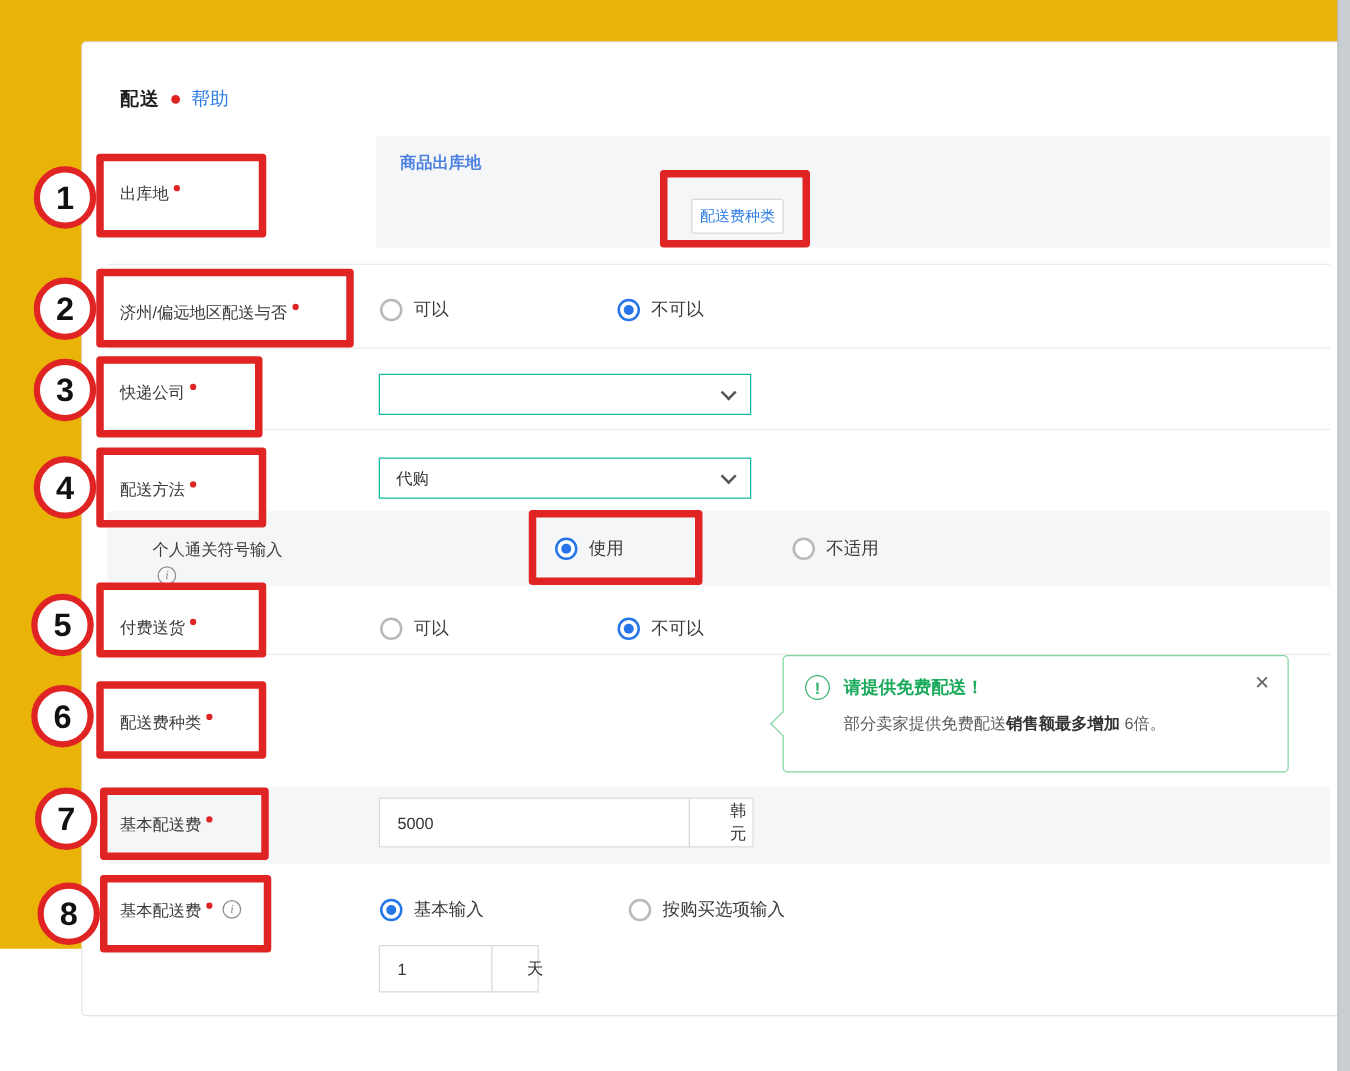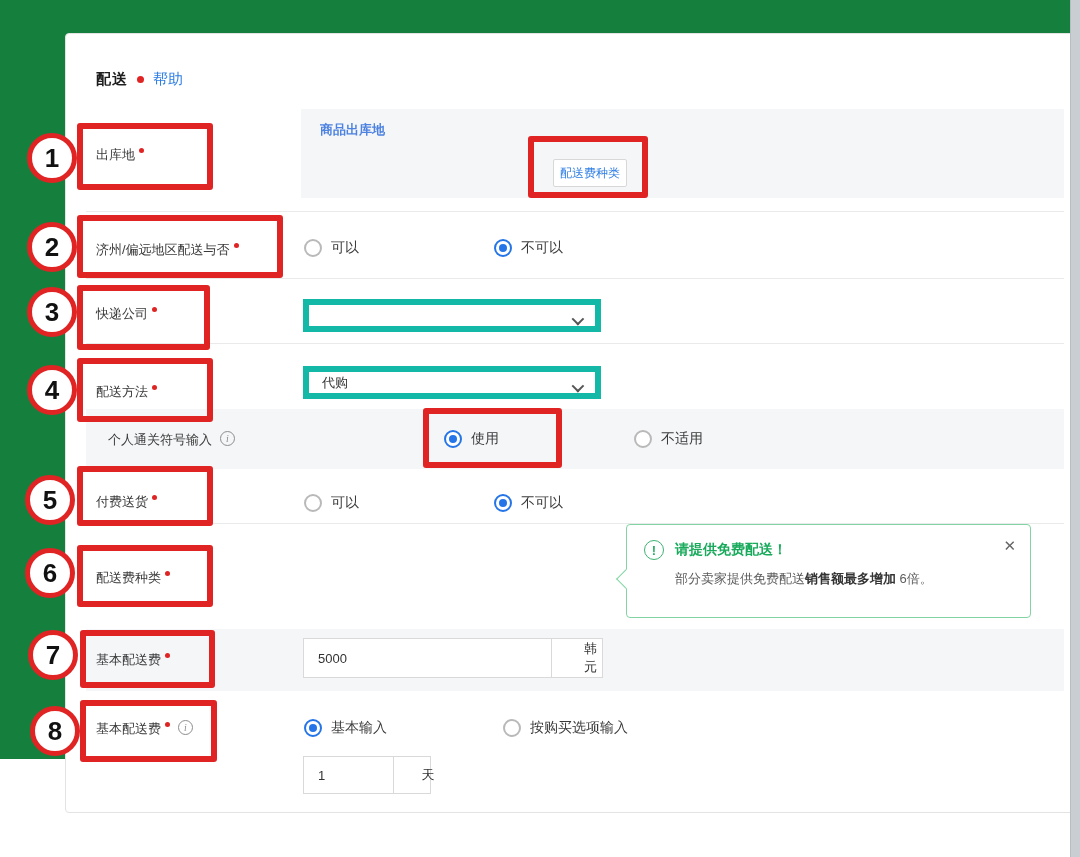--- a/index.html
+++ b/index.html
@@ -1,18 +1,18 @@
 <!DOCTYPE html>
 <html><head>
 <meta charset="utf-8">
 <style>
   * { margin:0; padding:0; box-sizing:border-box; }
   html,body { width:1080px; height:857px; overflow:hidden; background:#fff;
               font-family:"Liberation Sans","DejaVu Sans",sans-serif; color:#333; }
-  .stage { position:relative; width:1080px; height:759px; background:#15803d; }
+  .stage { position:relative; width:1080px; height:759px; background:#eab308; }
 
   
   .card { position:absolute; left:65px; top:33px; width:1010px; height:780px;
           background:#fff; border:1px solid #e3e3e3; border-radius:4px; }
 
   
   .hdr { position:absolute; left:30px; top:36px; display:flex; align-items:center; gap:9px; }
   .hdr-title { font-size:15px; font-weight:bold; color:#1f1f1f; letter-spacing:1px; }
   .hdr-dot { width:7px; height:7px; border-radius:50%; background:#e02424; display:inline-block; }
   .hdr-help { font-size:15px; color:#2e7de5; cursor:pointer; }
@@ -23,21 +23,21 @@
   .sep { position:absolute; left:20px; width:978px; height:1px; background:#eaeaea; }
 
   
   .panel { position:absolute; left:235px; top:75px; width:763px; height:89px; background:#f5f6f8; }
   .panel-title { position:absolute; left:19px; top:12px; font-size:13px; font-weight:bold; color:#4d82e0; }
   .addr-btn { position:absolute; left:252px; top:50px; width:74px; height:28px; background:#fff;
               border:1px solid #d8d8d8; border-radius:2px; font-size:12px; color:#2e7de5;
               display:flex; align-items:center; justify-content:center; cursor:pointer; }
 
   
-  .select { position:absolute; width:298px; height:33px; border:6px solid #14b8a6; background:#fff;
+  .select { position:absolute; width:298px; height:33px; border:1px solid #14b8a6; background:#fff;
             font-size:13px; color:#333; display:flex; align-items:center; padding:0 30px 0 13px; cursor:pointer; }
   .chev { position:absolute; right:14px; top:11px; width:9px; height:9px;
           border-right:2px solid #555; border-bottom:2px solid #555; transform:rotate(45deg) translateY(-2px); }
   .inp-grp { position:absolute; display:flex; }
   .inp { border:1px solid #d9d9d9; background:#fff; font-size:13px; color:#333; padding:0 14px;
          font-family:"Liberation Sans","DejaVu Sans",sans-serif; outline:none; }
   .suffix { border:1px solid #d9d9d9; margin-left:-1px; background:#fff; font-size:13px; color:#333;
             display:flex; align-items:center; justify-content:center;padding-left:32px; }
 
   
@@ -133,21 +133,21 @@
     <div class="lbl" style="top:349px;">
       <span>配送方法</span>
         <span class="req"></span>
     </div>
     <div class="select" style="left:237px; top:332px;">
       <span>代购</span>
       <span class="chev"></span>
     </div>
 
     <div class="band" style="top:375px; height:60px;">
-      <div class="lbl" style="left:22px; top:22px;">
+      <div class="lbl" style="left:36px; top:22px;flex-direction:column;">
         <span>个人通关符号输入</span>
         <span class="info-ic"></span>
       </div>
       <div class="radio-grp" style="left:358px; top:21px;">
         <span class="radio checked"></span>
         <span class="radio-lbl">使用</span>
       </div>
       <div class="radio-grp" style="left:548px; top:21px;">
         <span class="radio"></span>
         <span class="radio-lbl">不适用</span>

